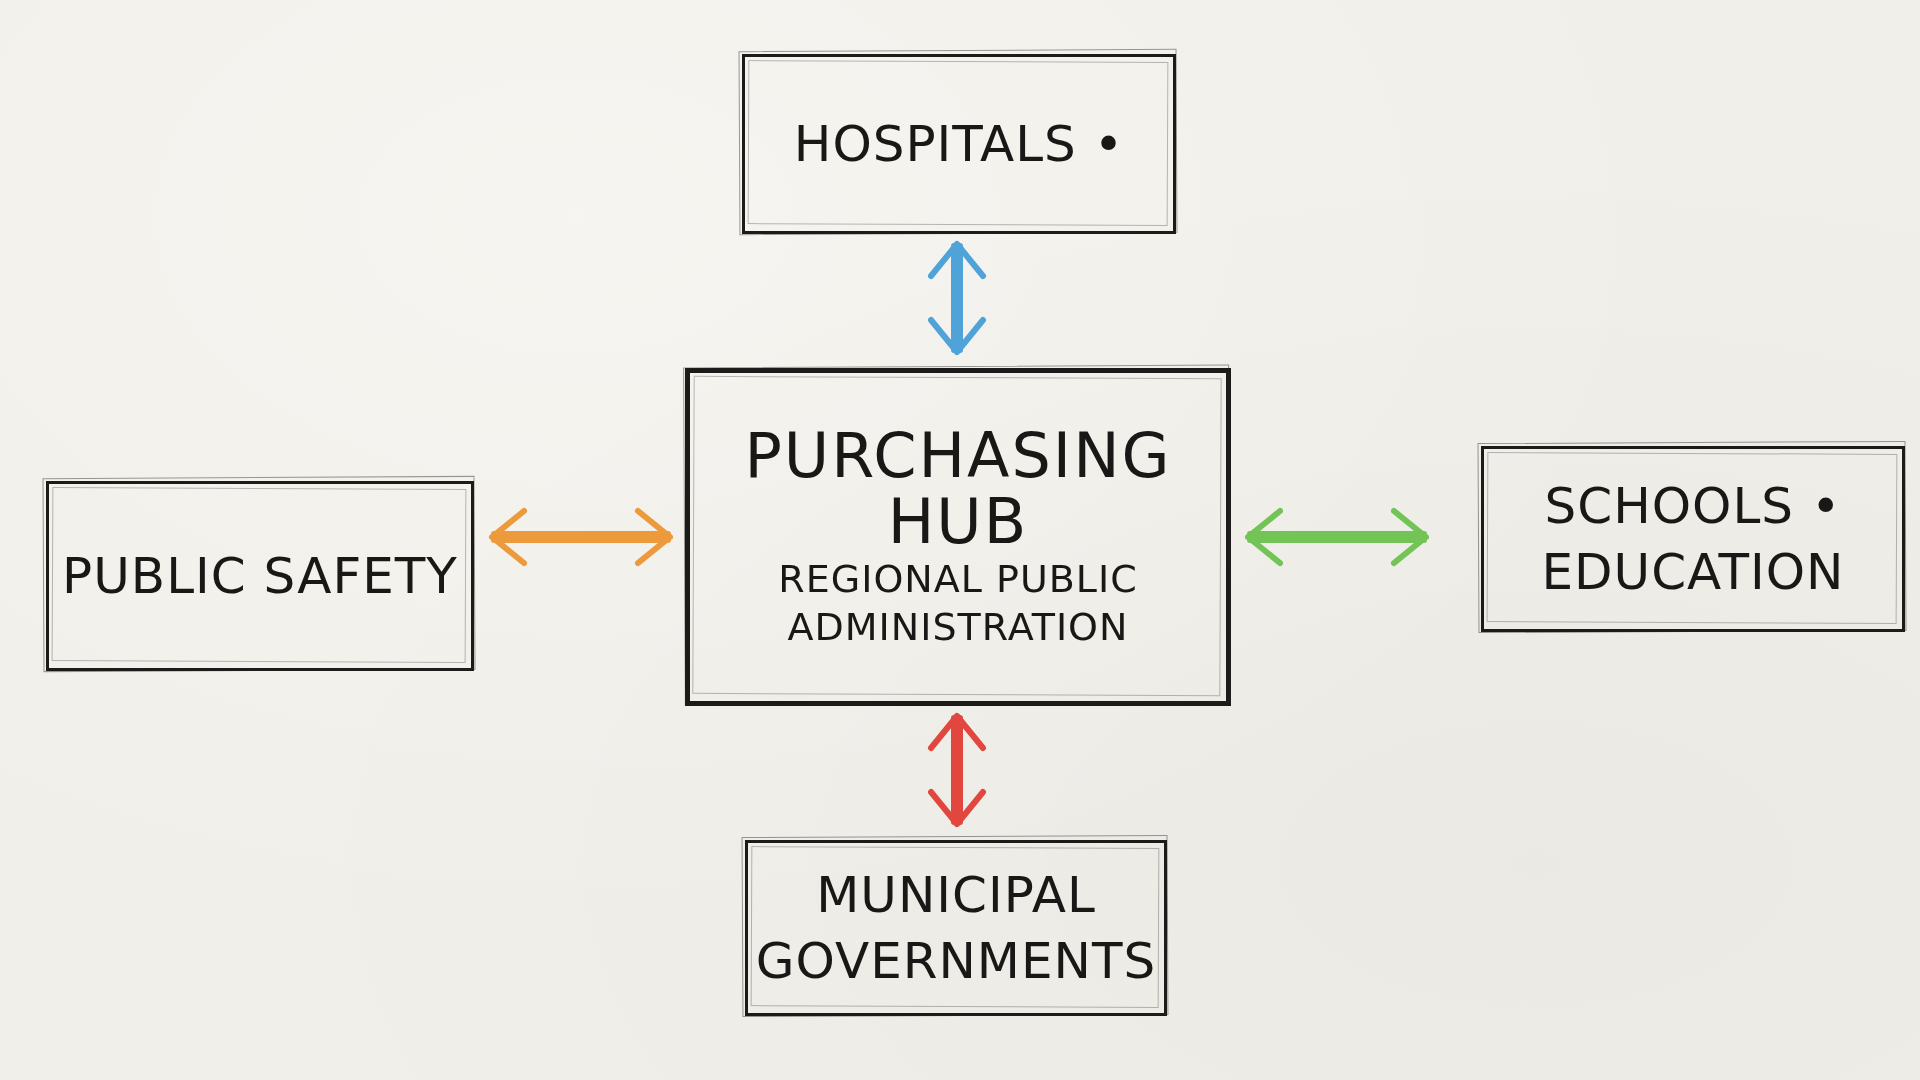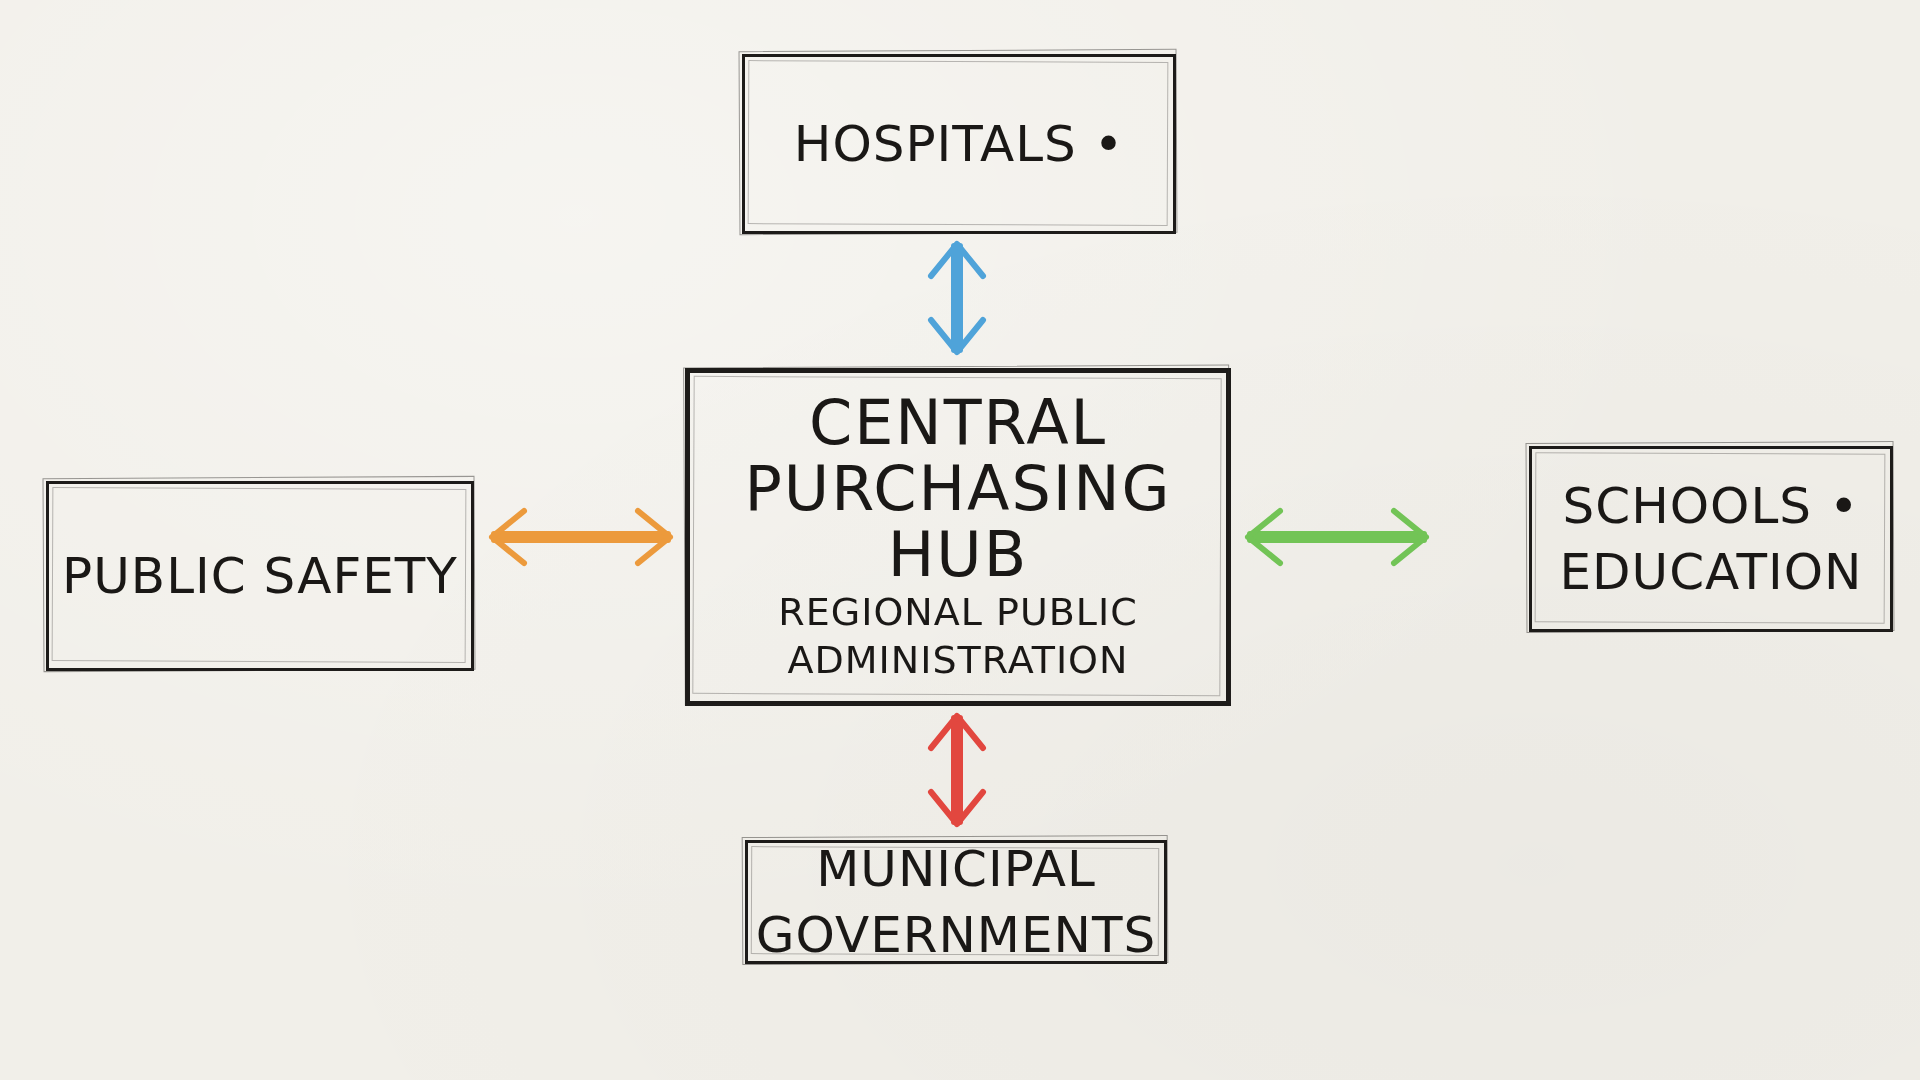--- a/index.html
+++ b/index.html
@@ -22,37 +22,36 @@
 </head>
 <body>
 
 <div class="paper"></div>
 
 <div class="box" style="left:742px;top:54px;width:434px;height:180px;">
   <div class="line">HOSPITALS •</div>
 </div>
 
 <div class="box hub" style="left:685px;top:368px;width:546px;height:338px;">
-  <div class="title">CENTRAL</div>
   <div class="title">PURCHASING</div>
   <div class="title">HUB</div>
   <div class="sub">REGIONAL PUBLIC</div>
   <div class="sub">ADMINISTRATION</div>
 </div>
 
 <div class="box" style="left:46px;top:442px;width:428px;height:190px;margin-top:39px;">
   <div class="line">PUBLIC SAFETY</div>
 </div>
 
-<div class="box" style="left:1529px;top:446px;width:364px;height:186px;">
+<div class="box" style="left:1481px;top:446px;width:424px;height:186px;">
   <div class="line">SCHOOLS •</div>
   <div class="line">EDUCATION</div>
 </div>
 
-<div class="box" style="left:745px;top:840px;width:422px;height:124px;">
+<div class="box" style="left:745px;top:840px;width:422px;height:176px;">
   <div class="line">MUNICIPAL</div>
   <div class="line">GOVERNMENTS</div>
 </div>
 
 <svg class="arrow" style="left:925px;top:238px;" width="64" height="120" viewBox="0 0 64 120">
   <g fill="none" stroke="#4fa3d9" stroke-width="6" stroke-linecap="round" stroke-linejoin="round">
     <line x1="29" y1="8" x2="29" y2="112"></line>
       <line x1="35" y1="8" x2="35" y2="112"></line>
     <polyline points="6,38 32,6 58,38"></polyline>
       <polyline points="6,82 32,114 58,82"></polyline>

